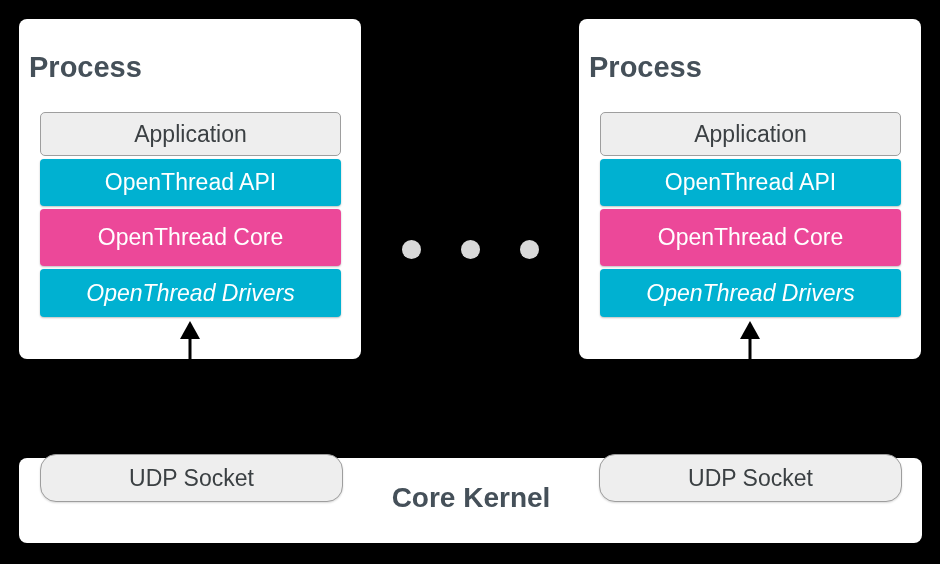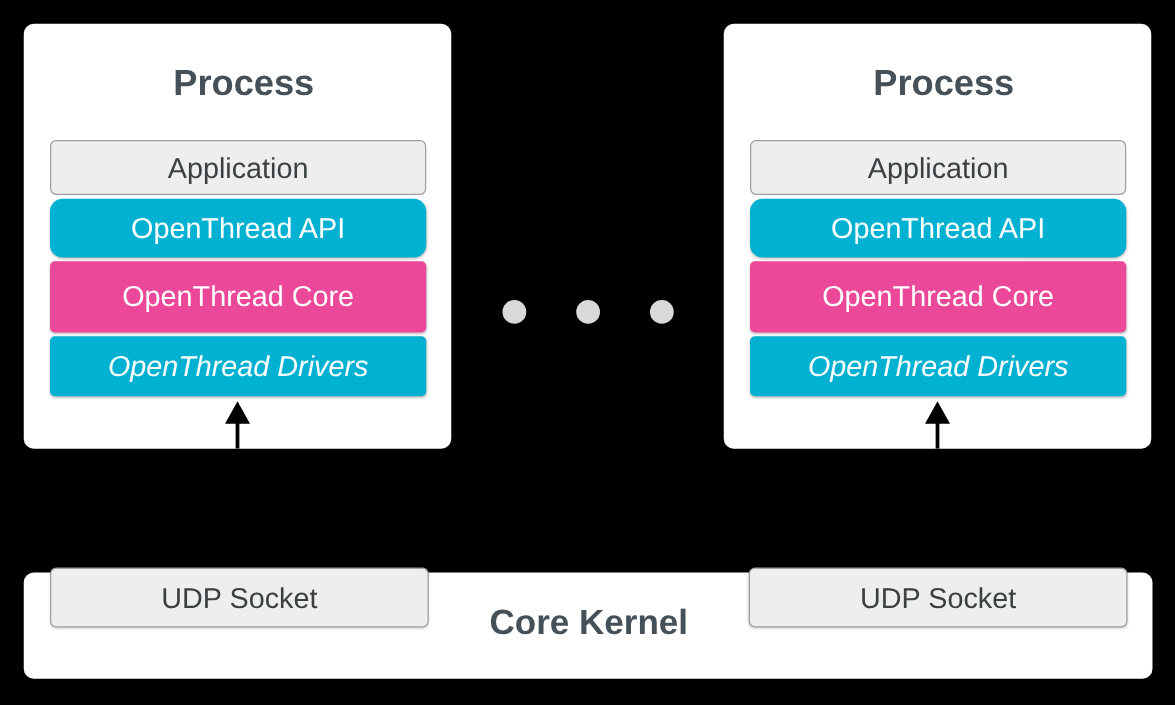--- a/index.html
+++ b/index.html
@@ -25,21 +25,21 @@
     box-shadow: 0 1px 4px rgba(0,0,0,0.5);
   }
   .process-card.left  { left: 19px; }
   .process-card.right { left: 579px; }
 
   .process-title {
     position: absolute;
     top: 31px;
     left: 0;
     width: 100%;
-    text-align: center;
+    text-align: left;
     font-size: 29px;
     line-height: 34px;
     font-weight: bold;
     color: #455059;
     padding-left: 10px;
   }
 
   .stack {
     position: absolute;
     top: 93px;
@@ -61,21 +61,21 @@
     background: #eeeeee;
     border: 1.5px solid #9e9e9e;
     border-radius: 5px;
     color: #3b4043;
   }
   .layer.cyan {
     background: #00b1d1;
     color: #ffffff;
     box-shadow: 0 1px 2px rgba(0,0,0,0.25);
   }
-  .layer.api     { height: 47px; border-radius: 10px; }
+  .layer.api     { height: 47px; }
   .layer.drivers { height: 48px; font-style: italic; }
   .layer.blue {
     height: 57px;
     background: #ec4899;
     color: #ffffff;
     box-shadow: 0 1px 2px rgba(0,0,0,0.25);
   }
 
   .arrow {
     position: absolute;
@@ -107,21 +107,21 @@
     background: #ffffff;
     border-radius: 8px;
   }
   .socket {
     position: absolute;
     top: -4px;
     width: 303px;
     height: 48px;
     background: #eeeeee;
     border: 1.5px solid #9e9e9e;
-    border-radius: 5px;
+    border-radius: 16px;
     display: flex;
     align-items: center;
     justify-content: center;
     font-size: 23px;
     color: #3b4043;
     box-shadow: 0 1px 2px rgba(0,0,0,0.15);
     text-align: right;
   }
   .socket.left  { left: 21px; }
   .socket.right { left: 580px; }

